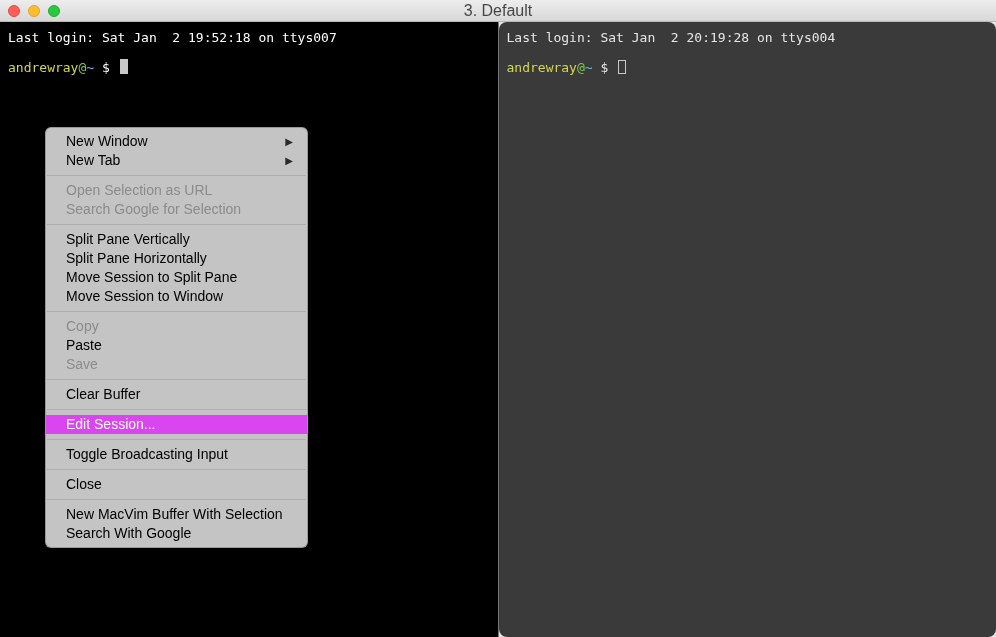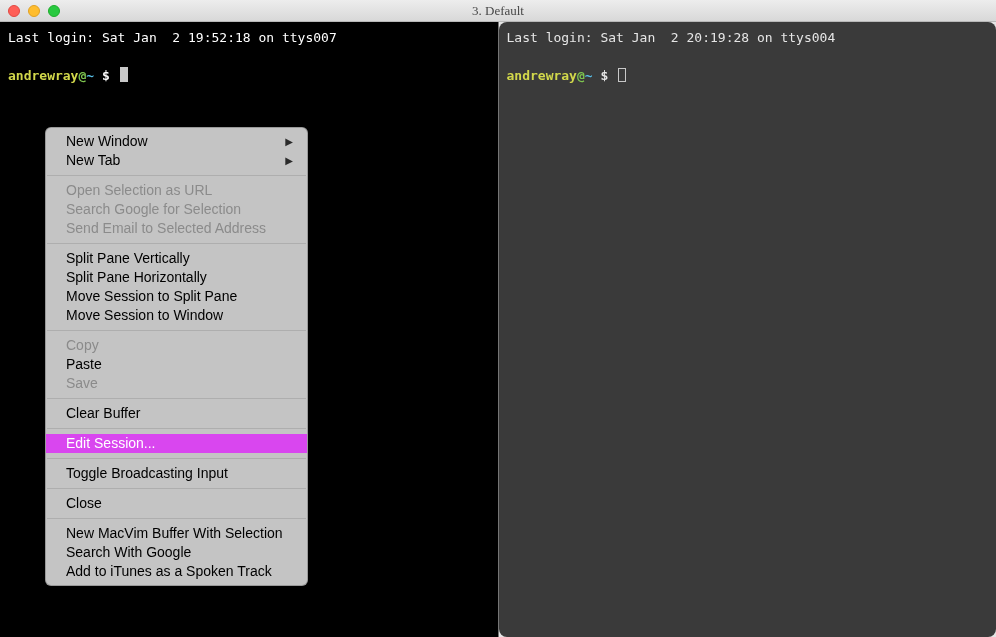--- a/index.html
+++ b/index.html
@@ -28,24 +28,23 @@
     .traffic-light {
       width: 12px; height: 12px; border-radius: 50%;
     }
     .tl-red { background: #ff5f57; border: 0.5px solid #e14942; }
     .tl-yellow { background: #ffbd2e; border: 0.5px solid #e1a123; }
     .tl-green { background: #28c940; border: 0.5px solid #1dad2b; }
     .title-text {
       position: absolute;
       left: 0; right: 0;
       text-align: center;
-      font-size: 13px;
+      font-size: 16px;
       color: #474747;
       pointer-events: none;
-      font-family: Liberation Serif, serif;
     }
     .panes {
       display: flex;
       height: calc(637px - 22px);
     }
     .pane {
       flex: 1;
       padding: 6px 8px;
       font-family: Menlo, Monaco, Consolas, monospace;
       font-size: 13px;
@@ -58,22 +57,21 @@
     }
     .pane-right {
       background: #3a3a3a;
       border-radius: 8px;
     }
     .login-line {
       color: #ffffff;
       white-space: pre;
     }
     .prompt-line {
-      margin-top: 18px;
-      font-weight: bold;
+      margin-top: 10px;
     }
     .prompt-user { color: #d2d84b; }
     .prompt-at   { color: #7ec54f; }
     .prompt-tilde{ color: #58c0e8; }
     .prompt-dollar{ color: #ffffff; }
     .pane-right .login-line { color: #e6e6e6; }
     .pane-right .prompt-dollar { color: #e6e6e6; }
     .cursor-block {
       display: inline-block;
       width: 8px; height: 15px;
@@ -160,23 +158,20 @@
           <span>New Tab</span>
           <span class="submenu-arrow">▶</span>
         </div>
         <div class="menu-sep"></div>
         <div class="menu-item disabled">
           <span>Open Selection as URL</span>
         </div>
         <div class="menu-item disabled">
           <span>Search Google for Selection</span>
         </div>
-        <div class="menu-item disabled">
-          <span>Send Email to Selected Address</span>
-        </div>
         <div class="menu-sep"></div>
         <div class="menu-item">
           <span>Split Pane Vertically</span>
         </div>
         <div class="menu-item">
           <span>Split Pane Horizontally</span>
         </div>
         <div class="menu-item">
           <span>Move Session to Split Pane</span>
         </div>
@@ -208,23 +203,20 @@
         <div class="menu-sep"></div>
         <div class="menu-item">
           <span>Close</span>
         </div>
         <div class="menu-sep"></div>
         <div class="menu-item">
           <span>New MacVim Buffer With Selection</span>
         </div>
         <div class="menu-item">
           <span>Search With Google</span>
-        </div>
-        <div class="menu-item">
-          <span>Add to iTunes as a Spoken Track</span>
         </div>
       </div>
   </div>
 
   <div class="pane pane-right">
     <div class="login-line">Last login: Sat Jan  2 20:19:28 on ttys004</div>
     <div class="prompt-line">
       <span class="prompt-user">andrewray</span><span class="prompt-at">@</span><span class="prompt-tilde">~</span>
       <span class="prompt-dollar">$</span>
       <span class="cursor-outline"></span>

